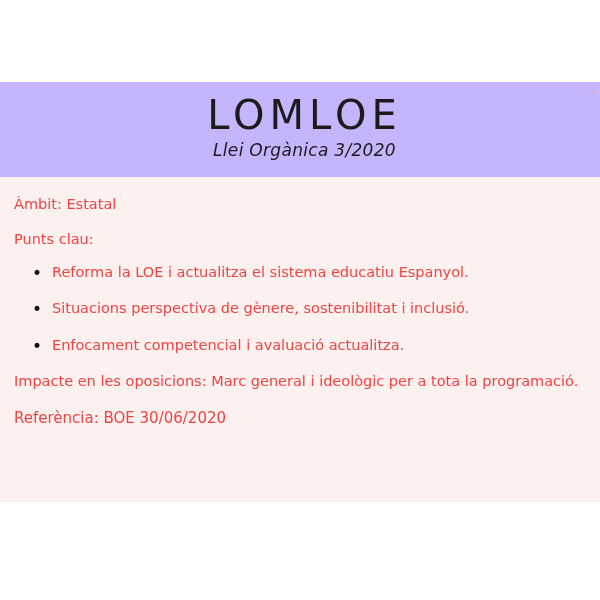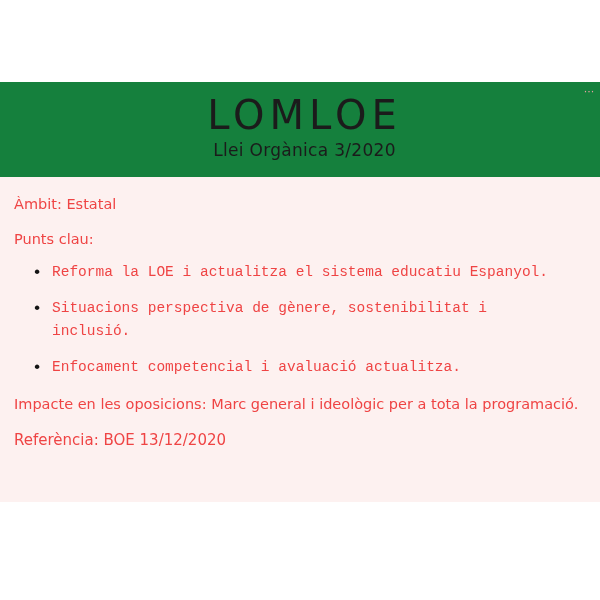--- a/index.html
+++ b/index.html
@@ -46,20 +46,21 @@
     font-weight: 400;
     color: #1b1b1b;
     line-height: 1.05;
   }
   #subtitle {
     margin: 0;
     padding-top: 4px;
     font-size: 17px;
     color: #1b1b1b;
     letter-spacing: 0.3px;
+    font-style: italic;
   }
   #body {
     position: absolute;
     left: 0;
     top: 177px;
     width: 600px;
     height: 325px;
     box-sizing: border-box;
     padding: 10px 14px 0 14px;
     color: #ef4444;
@@ -68,21 +69,20 @@
   .line {
     margin: 0 0 7px 0;
     line-height: 1.55;
   }
   #scope { padding-top: 6px; }
   #keypoints-label { margin-top: 13px; }
   ul.points {
     margin: 10px 8px 6px 0;
     padding-left: 38px;
     list-style: none;
-    font-family: Liberation Mono, monospace;
   }
   ul.points li {
     position: relative;
     margin-bottom: 14px;
     line-height: 1.55;
     padding-right: 4px;
   }
   ul.points li::before {
     content: "\2022";
     position: absolute;
@@ -107,32 +107,32 @@
     letter-spacing: 0px;
   }
 </style>
 </head>
 <body>
 
 <div id="card">
 
   <div id="sheet" style="background: rgb(253, 241, 240);"></div>
 
-  <div id="header" style="background: #15803d; padding-left: 9px;">
+  <div id="header" style="background: #c4b5fd; padding-left: 9px;">
     <h1 id="title">LOMLOE</h1>
     <p id="subtitle">Llei Orgànica 3/2020</p>
   </div>
 
   <div id="corner-mark">···</div>
 
   <div id="body">
     <p class="line" id="scope">Àmbit: Estatal</p>
     <p class="line" id="keypoints-label">Punts clau:</p>
     <ul class="points">
       <li>Reforma la LOE i actualitza el sistema educatiu Espanyol.</li>
       <li>Situacions perspectiva de gènere, sostenibilitat i inclusió.</li>
       <li>Enfocament competencial i avaluació actualitza.</li>
     </ul>
     <p class="line" id="impact">Impacte en les oposicions: Marc general i ideològic per a tota la programació.</p>
-    <p class="line" id="reference">Referència: BOE 13/12/2020</p>
+    <p class="line" id="reference">Referència: BOE 30/06/2020</p>
   </div>
 
 </div>
 
 </body></html>

